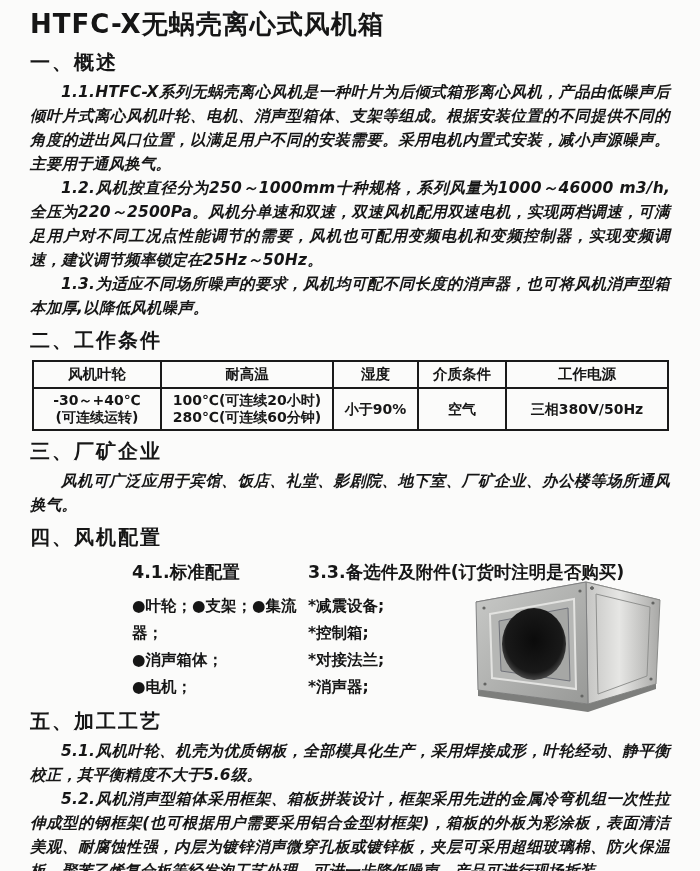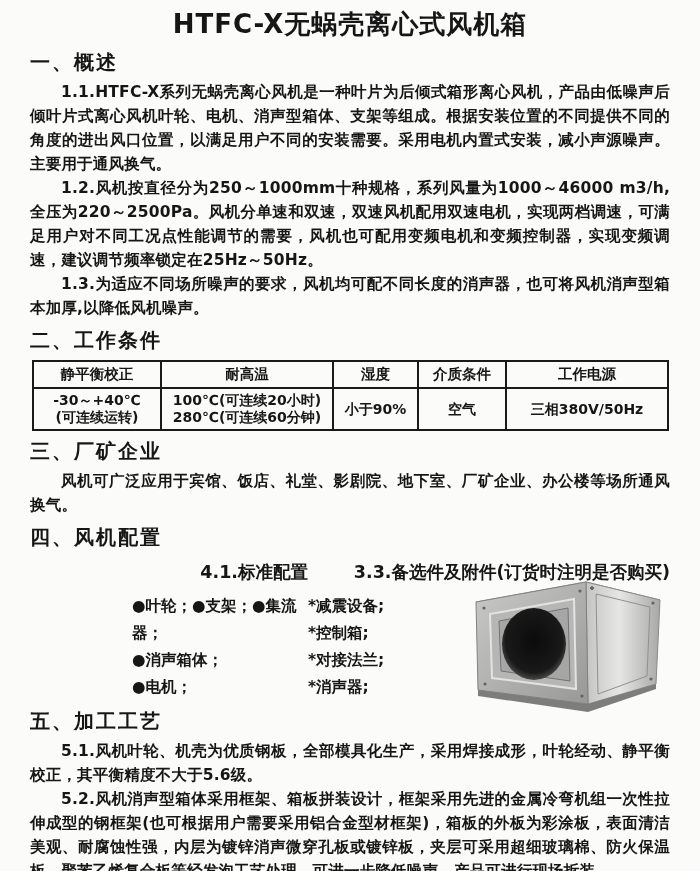--- a/index.html
+++ b/index.html
@@ -4,33 +4,33 @@
 <style>
   html,body{margin:0;padding:0;}
   body{
     width:700px;height:871px;overflow:hidden;
     background:#fbfbfa;color:#161616;
     font-family:"DejaVu Sans","Liberation Sans",sans-serif;
     font-weight:bold;
     -webkit-font-smoothing:antialiased;
   }
   .page{position:relative;width:700px;height:871px;box-sizing:border-box;padding:4px 30px 0 30px;}
-  .doc-title{font-size:26px;line-height:36px;text-align:center;margin:2px 0 4px 0;letter-spacing:1px;}
+  .doc-title{font-size:26px;line-height:36px;margin:2px 0 4px 0;letter-spacing:1px;}
   .sec-heading{font-size:20px;line-height:28px;margin:6px 0 4px 0;letter-spacing:2px;}
-  .body-p{font-size:15.5px;line-height:24px;margin:0;text-indent:2em;text-align:justify;letter-spacing:0.2px;}
+  .body-p{font-size:15.5px;line-height:24px;margin:0;text-indent:2em;text-align:justify;letter-spacing:0.2px;font-style:italic;}
   .cond-table{border-collapse:collapse;table-layout:fixed;margin:6px 0 4px 2px;}
   .cond-table th,.cond-table td{
     border:2px solid #1a1a1a;text-align:center;vertical-align:middle;
     font-size:14px;line-height:17px;padding:3px 1px;overflow:hidden;white-space:nowrap;
   }
   .cond-table th{font-size:14.5px;padding:4px 1px;}
   .cfg-grid{display:flex;margin-top:8px;}
   .cfg-col-left{width:278px;padding-left:102px;box-sizing:border-box;flex:none;}
   .cfg-col-right{flex:1;}
-  .sub-heading{font-size:17.5px;line-height:26px;margin:0 0 8px 0;text-align:right;}
+  .sub-heading{font-size:17.5px;line-height:26px;margin:0 0 8px 0;}
   .cfg-item{font-size:15.5px;line-height:27px;}
   .fan-photo{position:absolute;left:460px;top:572px;width:214px;height:148px;}
   .proc-heading{margin-top:6px;}
 </style>
 </head>
 <body>
 
 <div class="page">
 
   <h1 class="doc-title">HTFC-X无蜗壳离心式风机箱</h1>
@@ -45,21 +45,21 @@
   <table class="cond-table">
     <colgroup>
       <col style="width:128px">
         <col style="width:172px">
         <col style="width:85px">
         <col style="width:88px">
         <col style="width:162px">
     </colgroup>
     <tbody>
         <tr>
-      <th>静平衡校正</th>
+      <th>风机叶轮</th>
       <th>耐高温</th>
       <th>湿度</th>
       <th>介质条件</th>
       <th>工作电源</th>
     </tr>
     <tr>
       <td>
         <div>-30～+40℃</div>
         <div>(可连续运转)</div>
       </td>

